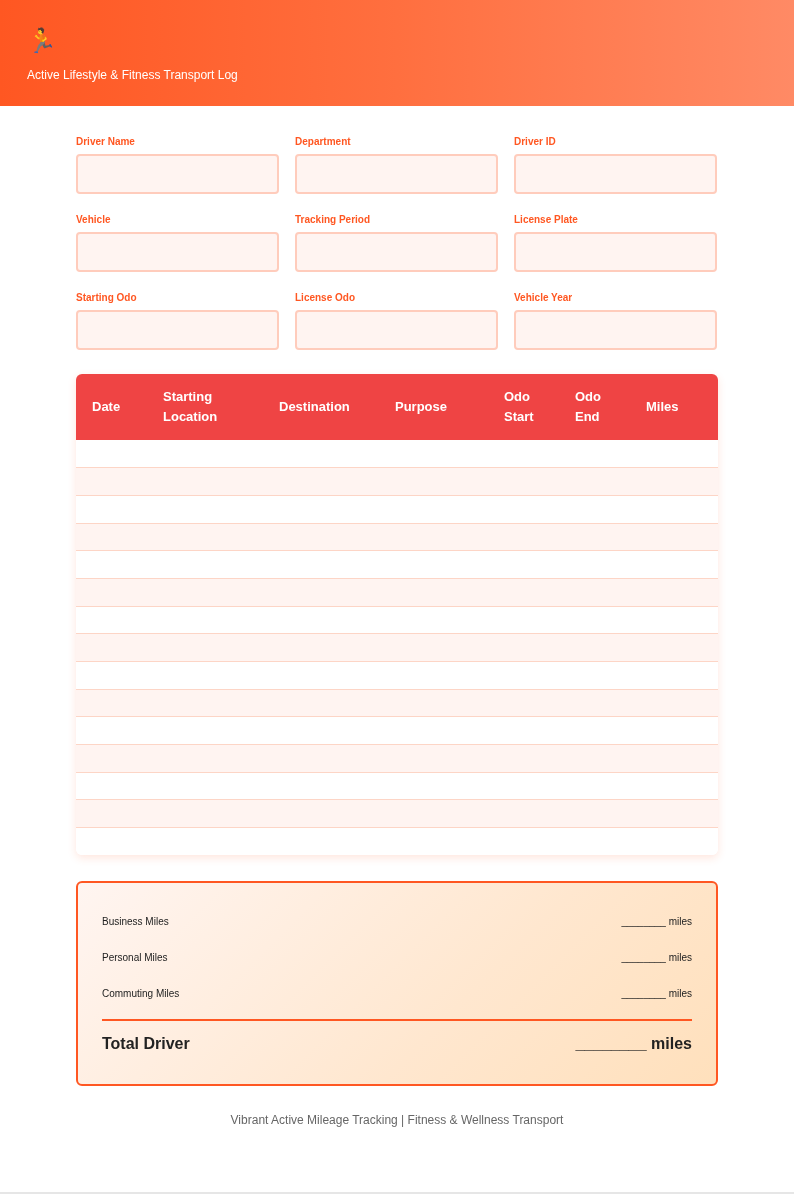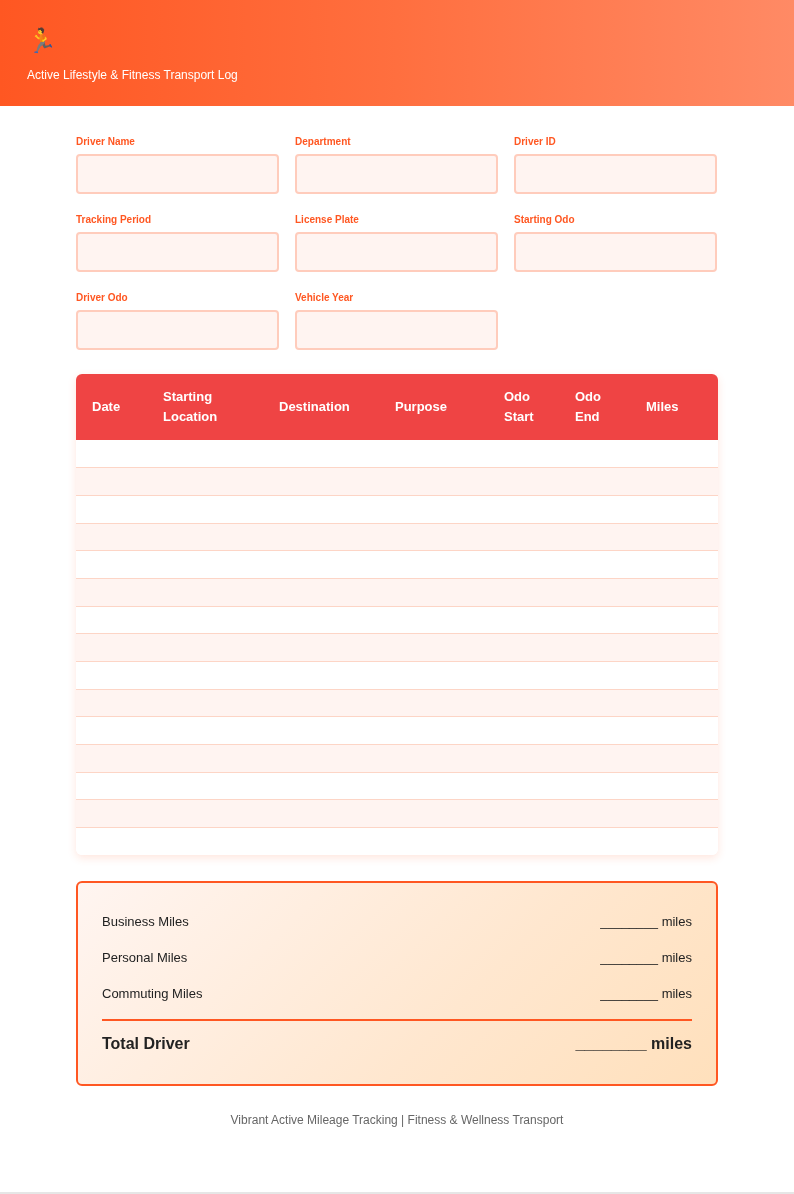--- a/index.html
+++ b/index.html
@@ -16,21 +16,21 @@
   .field-input { width: 203px; height: 40px; border: 2px solid #ffccbc; border-radius: 4px; background: #fff4f1; }
   .table-wrap { margin-top: 4px; border-radius: 6px; overflow: hidden; box-shadow: 0 3px 8px rgba(255,87,34,0.15); }
   table { width: 642px; border-collapse: collapse; }
   thead tr { background: #ef4444; height: 66px; }
   th { color: #fff; font-size: 13px; font-weight: bold; text-align: left; padding: 0 0 0 16px; line-height: 20px; vertical-align: middle; }
   tbody tr { height: 27.7px; border-top: 1px solid #fdd5c6; }
   tbody tr:first-child { border-top: none; }
   tbody tr:nth-child(even) { background: #fff4f1; }
   tbody tr:nth-child(odd) { background: #ffffff; }
   .summary { margin-top: 26px; border: 2px solid #ff5722; border-radius: 6px; background: linear-gradient(135deg, #fff5f1 0%, #ffe7cf 60%, #ffe0bc 100%); padding: 28px 24px 30px; height: 205px; }
-  .sum-row { display: flex; justify-content: space-between; font-size: 13px; color: #222; height: 36px; align-items: center; }
+  .sum-row { display: flex; justify-content: space-between; font-size: 10px; color: #222; height: 36px; align-items: center; }
   .sum-row:first-child { margin-top: -8px; }
   .divider { height: 2px; background: #ff5722; margin: 8px 0 14px; }
   .total-row { display: flex; justify-content: space-between; font-size: 16px; font-weight: bold; color: #222; }
   .footer { text-align: center; font-size: 12px; color: #666; margin-top: 27px; }
   .bottom-line { position: absolute; left: 0; top: 1192px; width: 794px; height: 2px; background: #e6e6e6; }
 </style>
 </head>
 <body>
 
 <div class="header">
@@ -48,33 +48,37 @@
       </div>
     <div class="field">
         <div class="field-label">Department</div>
         <div class="field-input"></div>
       </div>
     <div class="field">
         <div class="field-label">Driver ID</div>
         <div class="field-input"></div>
       </div>
     <div class="field">
+        <div class="field-label">Vehicle</div>
+        <div class="field-input"></div>
+      </div>
+    <div class="field">
         <div class="field-label">Tracking Period</div>
         <div class="field-input"></div>
       </div>
     <div class="field">
         <div class="field-label">License Plate</div>
         <div class="field-input"></div>
       </div>
     <div class="field">
         <div class="field-label">Starting Odo</div>
         <div class="field-input"></div>
       </div>
     <div class="field">
-        <div class="field-label">Driver Odo</div>
+        <div class="field-label">License Odo</div>
         <div class="field-input"></div>
       </div>
     <div class="field">
         <div class="field-label">Vehicle Year</div>
         <div class="field-input"></div>
       </div>
   </div>
 
   <div class="table-wrap">
     <table>

